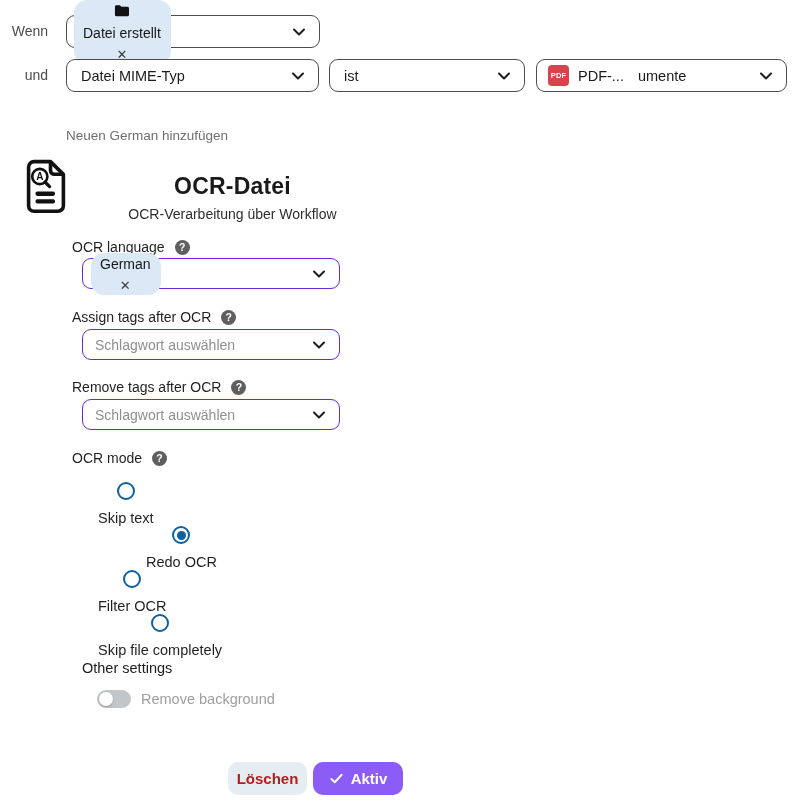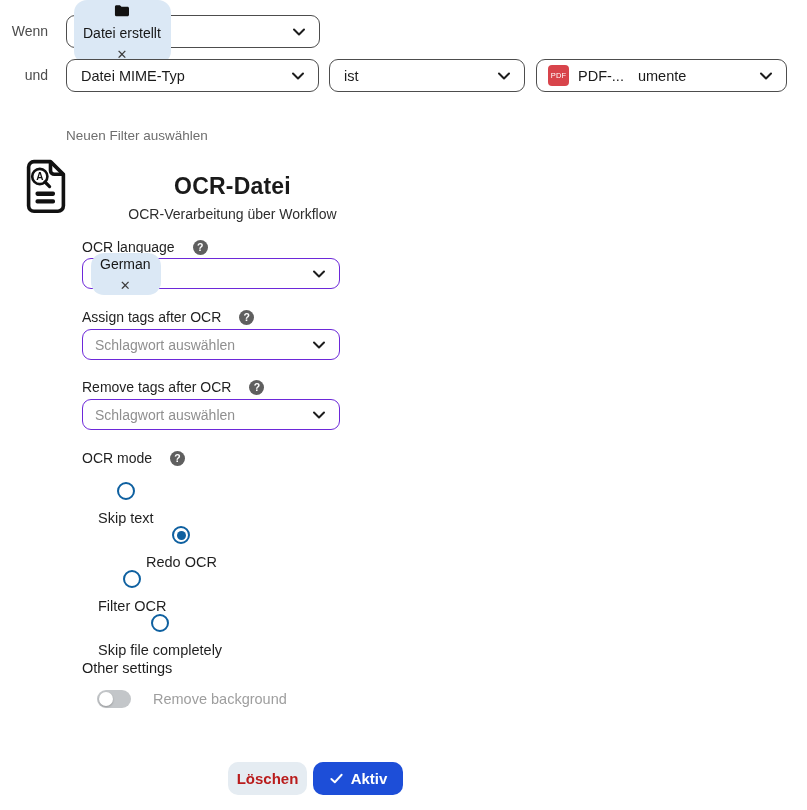--- a/index.html
+++ b/index.html
@@ -65,21 +65,21 @@
     line-height: 1;
   }
   .folder-ic { display: flex; align-items: center; }
 
   .pdf-badge {
     width: 21px; height: 21px;
     background: #d8444b;
     border-radius: 4px;
     color: #ffffff;
     font-size: 7.5px;
-    font-weight: normal;
+    font-weight: bold;
     display: flex; align-items: center; justify-content: center;
     letter-spacing: .2px;
     flex: 0 0 auto;
   }
   .dd-value .val-a { margin-left: 1px; }
   .dd-value .val-b { margin-left: 6px; }
 
   .add-filter {
     position: absolute;
     left: 66px; top: 128px;
@@ -103,26 +103,26 @@
     position: absolute;
     left: 66px; top: 206px; width: 333px;
     text-align: center;
     font-size: 14px;
     color: #2e2e2e;
   }
 
   
   .field-label {
     position: absolute;
-    left: 82px;
+    left: 72px;
     font-size: 14px;
     color: #1f1f1f;
     display: flex;
     align-items: center;
-    gap: 18px;
+    gap: 10px;
     text-align: center;
   }
   .help-ic {
     width: 15px; height: 15px;
     border-radius: 50%;
     background: #5f5f5f;
     color: #ffffff;
     font-size: 10.5px;
     font-weight: bold;
     display: inline-flex;
@@ -177,21 +177,21 @@
   .radio-row .rlabel { font-size: 14.5px; color: #1f1f1f; }
   .r0 { top: 482px; }
   .r1 { top: 526px; margin-left: 48px; }
   .r2 { top: 570px; }
   .r3 { top: 614px; }
 
   .lbl-other { position: absolute; left: 82px; top: 660px; font-size: 14.5px; color: #1c1c1c; }
   .toggle-row {
     position: absolute;
     left: 97px; top: 690px;
-    display: flex; align-items: center; gap: 22px;
+    display: flex; align-items: center; gap: 10px;
   }
   .toggle {
     width: 34px; height: 18px;
     border-radius: 9px;
     background: #c3c6c9;
     position: relative;
     cursor: pointer;
     flex: 0 0 auto;
   }
   .toggle::after {
@@ -221,21 +221,21 @@
     gap: 7px;
     cursor: pointer;
   }
   .btn-delete {
     left: 228px; width: 79px;
     background: #e5ecf2;
     color: #b91c1c;
   }
   .btn-active {
     left: 313px; width: 90px;
-    background: #1d4ed8;
+    background: #8b5cf6;
     color: #ffffff;
   }
   svg { display: block; }
 </style>
 </head>
 <body>
 
 <div class="canvas">
 
   <div class="cond-label" style="top:15px;">Wenn</div>
@@ -281,21 +281,21 @@
     <span class="pdf-badge">PDF</span>
     <span class="val-a" style="margin-left:1px;">PDF-...</span>
     <span class="val-b">umente</span>
     <span class="chev">
       <svg width="16" height="16" viewBox="0 0 16 16">
           <polyline points="3,5.5 8,10.5 13,5.5" fill="none" stroke="#1d1d1d" stroke-width="2" stroke-linecap="round" stroke-linejoin="round"></polyline>
         </svg>
     </span>
   </div>
 
-  <div class="add-filter">Neuen Filter auswählen</div>
+  <div class="add-filter">Neuen German hinzufügen</div>
 
   <div class="hdr-icon">
     <svg width="40" height="55" viewBox="0 0 40 55">
       <path d="M8 2.6 H24.5 L37.4 15.4 V46.8 a5.4 5.4 0 0 1 -5.4 5.4 H8 a5.4 5.4 0 0 1 -5.4 -5.4 V8 A5.4 5.4 0 0 1 8 2.6 Z" fill="none" stroke="#111" stroke-width="3.6" stroke-linejoin="round"></path>
       <path d="M24.5 2.6 V11.5 a3.8 3.8 0 0 0 3.8 3.8 H37.4" fill="none" stroke="#111" stroke-width="3.6" stroke-linejoin="round"></path>
       <rect x="9.5" y="32.5" width="19.5" height="4.4" rx="1.8" fill="#111"></rect>
       <rect x="9.5" y="40.2" width="19.5" height="4.4" rx="1.8" fill="#111"></rect>
       <circle cx="13.8" cy="17.5" r="7.6" fill="#fff" stroke="#111" stroke-width="2.6"></circle>
       <text x="13.8" y="21" text-anchor="middle" font-size="10" font-weight="bold" fill="#111" font-family="'Liberation Sans', sans-serif">A</text>
       <line x1="19" y1="23" x2="23.6" y2="27.6" stroke="#111" stroke-width="3.2" stroke-linecap="round"></line>

